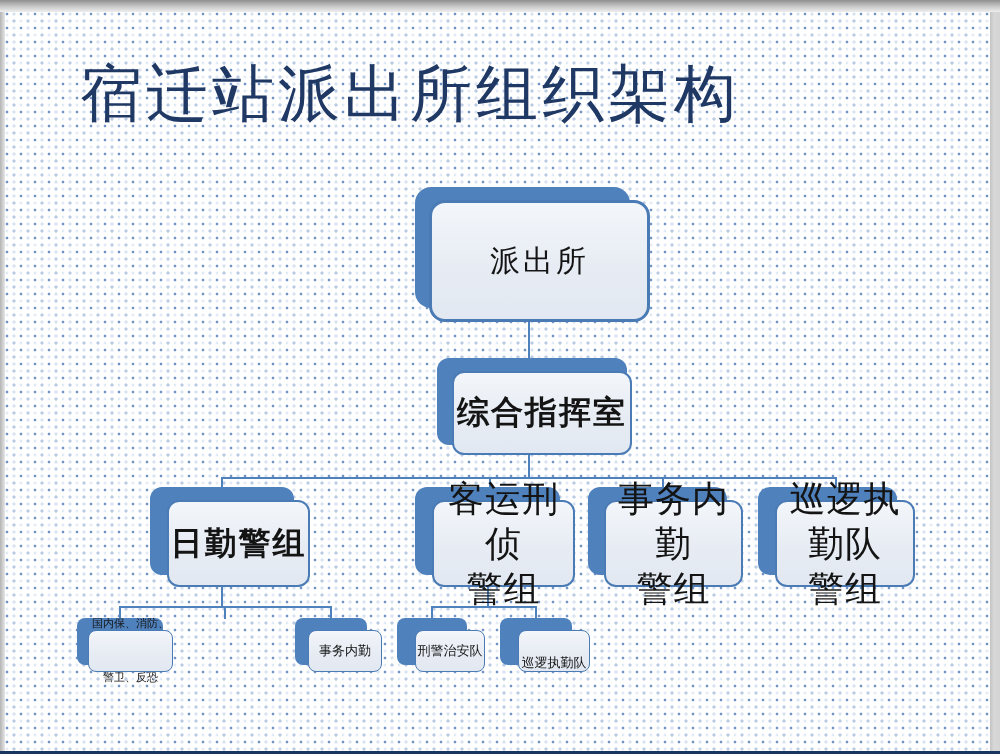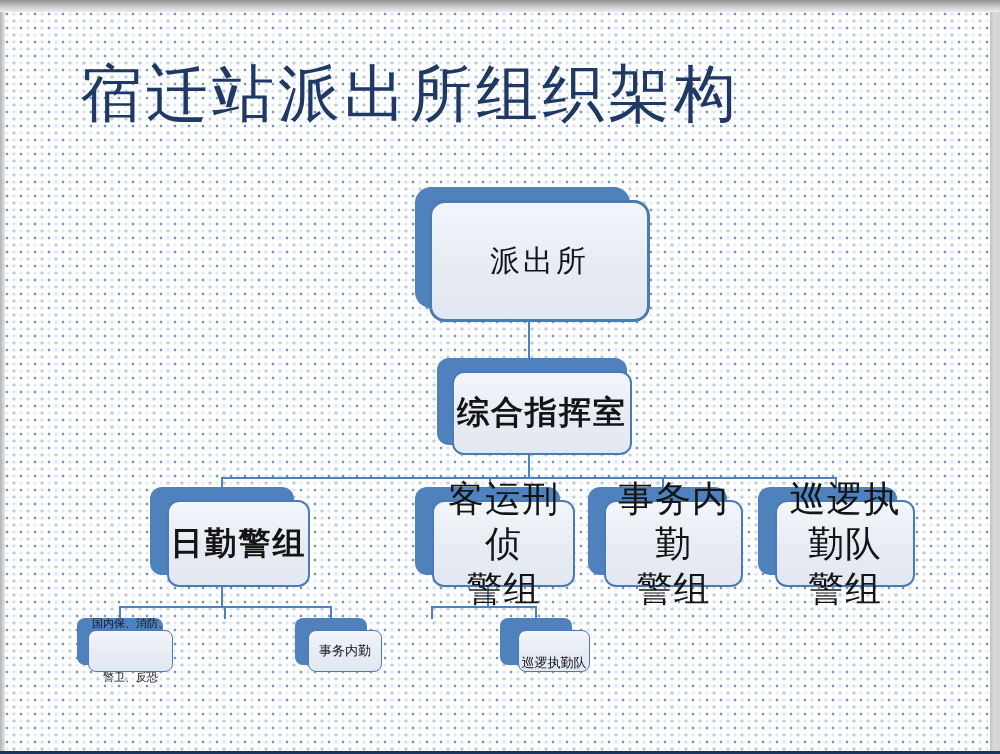--- a/index.html
+++ b/index.html
@@ -141,20 +141,26 @@
   </div>
 
 
   <div class="node t-sm" style="left:295px; top:618px; width:72px; height:47px;">
     <div class="node-back r-sm"></div>
     <div class="node-face r-sm" style="left:13px; top:12px; width:74px; height:42px; border-width:1.5px;">
       <span>事务内勤</span>
     </div>
   </div>
 
+  <div class="node t-sm" style="left:397px; top:618px; width:70px; height:47px;">
+    <div class="node-back r-sm"></div>
+    <div class="node-face r-sm" style="left:18px; top:12px; width:70px; height:42px; border-width:1.5px;">
+      <span>刑警治安队</span>
+    </div>
+  </div>
 
   <div class="node t-sm" style="left:500px; top:618px; width:72px; height:47px;">
     <div class="node-back r-sm"></div>
     <div class="node-face r-sm" style="left:18px; top:12px; width:72px; height:42px; border-width:1.5px;justify-content:flex-end;">
       <span>巡逻执勤队</span>
     </div>
   </div>
 
 </div>
 

